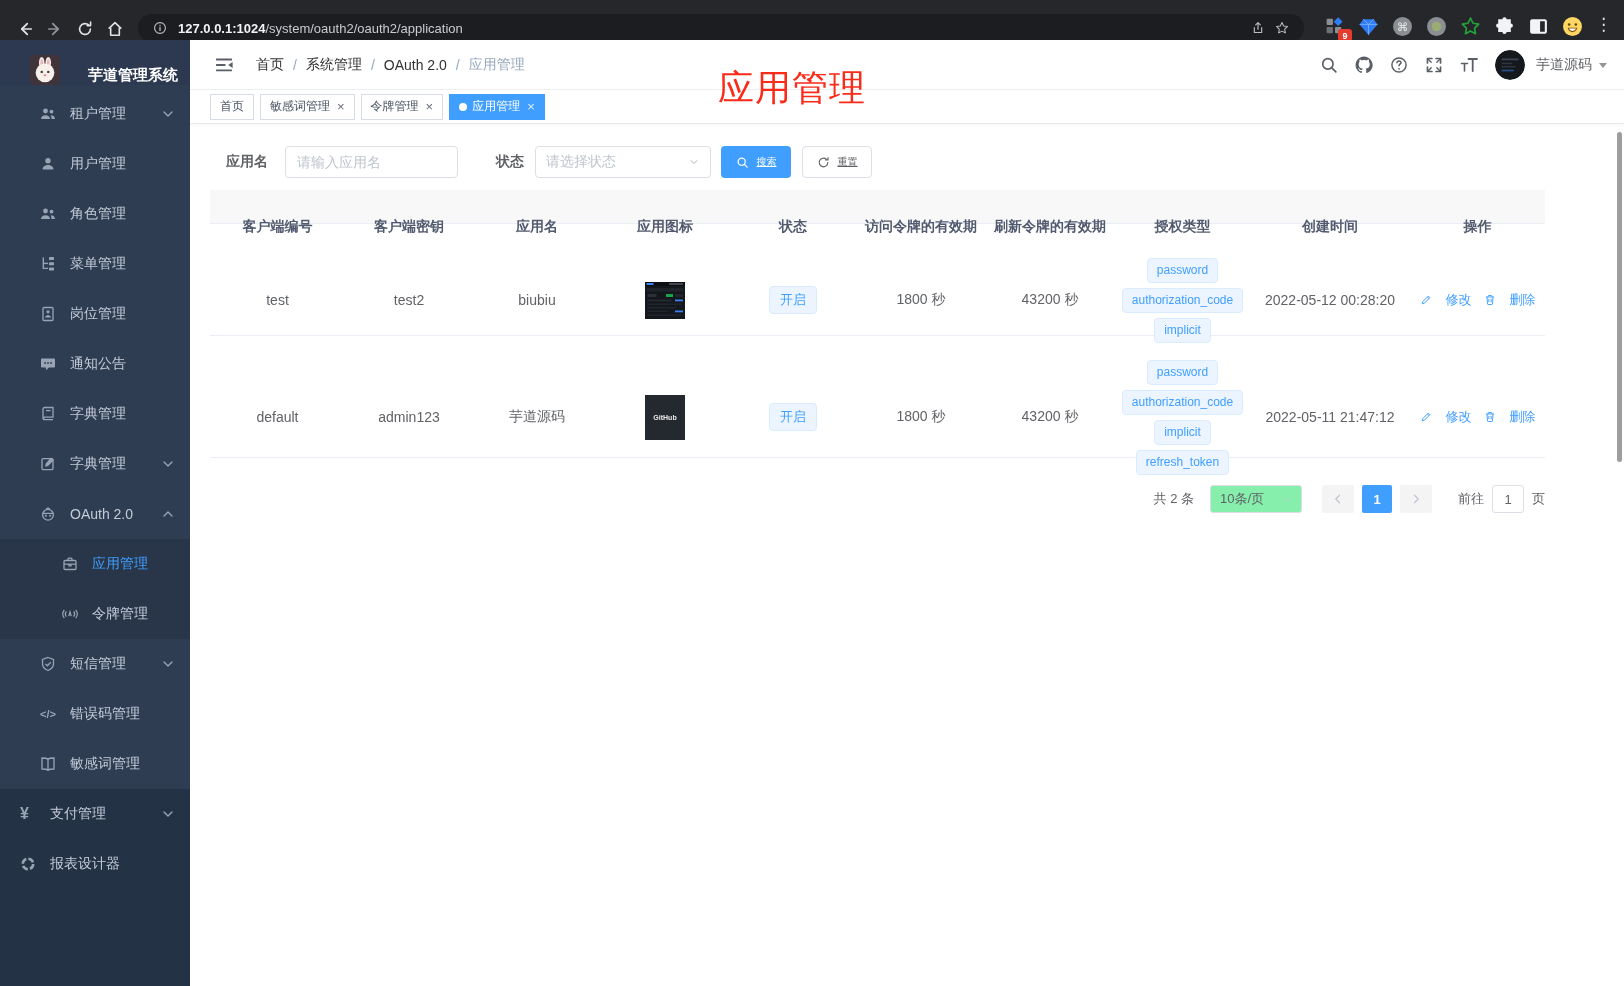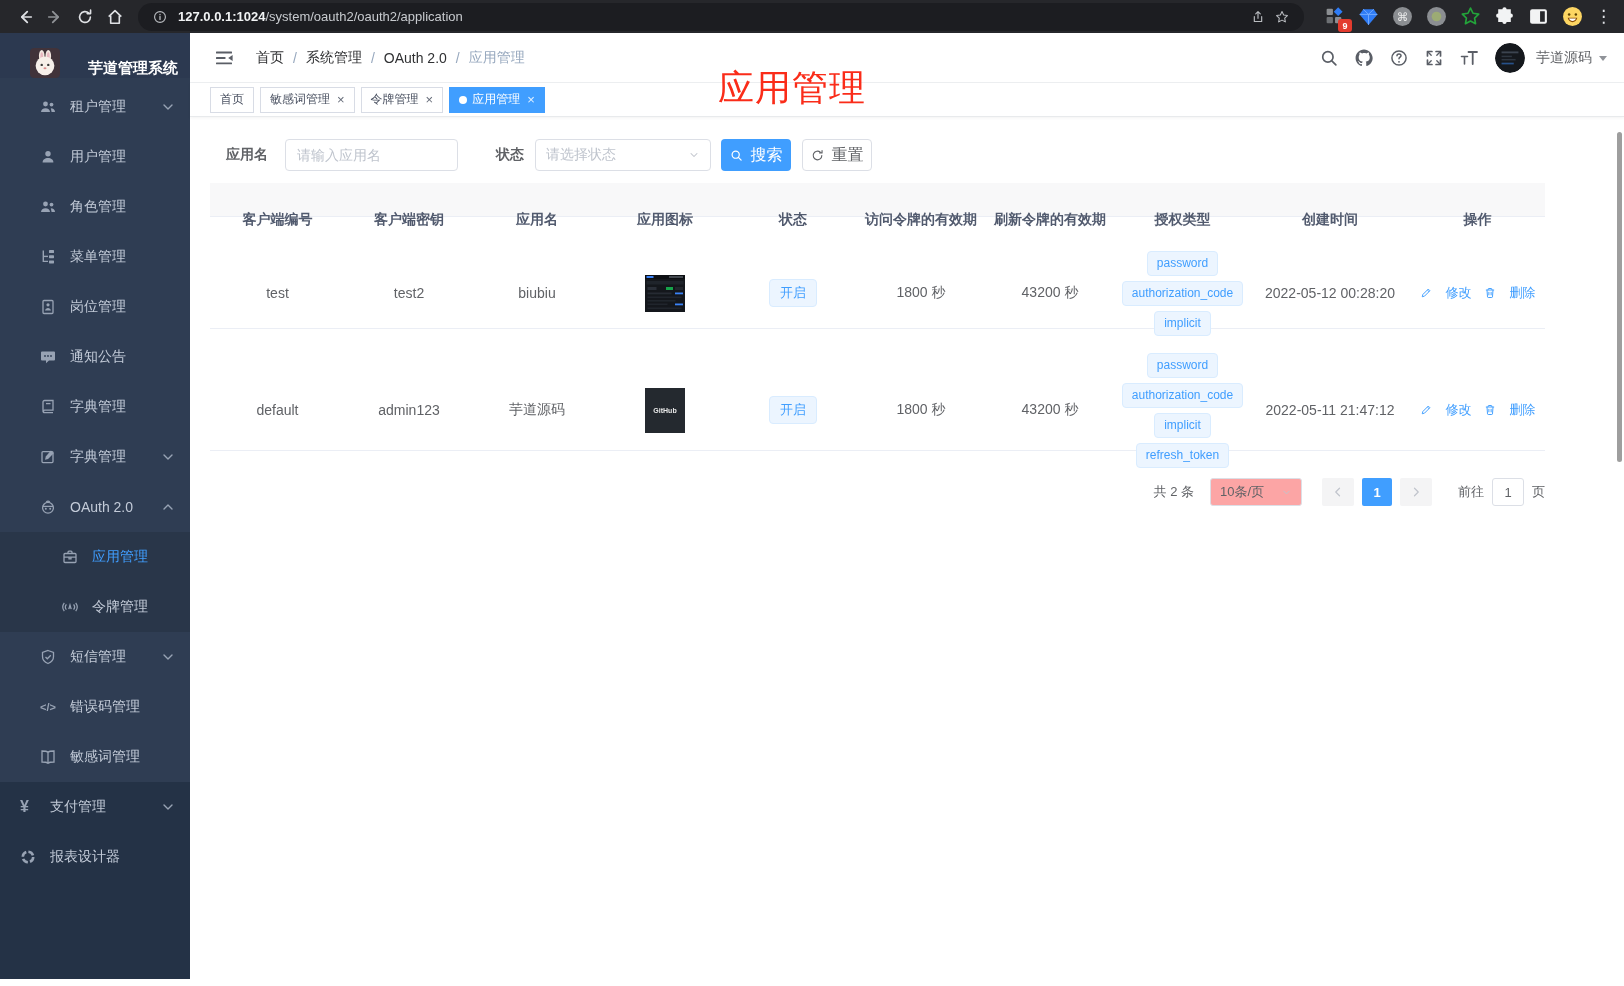--- a/index.html
+++ b/index.html
@@ -1,21 +1,21 @@
 <!DOCTYPE html>
 <html><head>
 <meta charset="utf-8">
 <style>
   * { box-sizing: border-box; margin: 0; padding: 0; }
   html,body { background:#9a9a9a; }
   body { font-family: "Liberation Sans", "DejaVu Sans", sans-serif; }
   .screen { position:relative; width:1624px; height:986px; background:#fff; overflow:hidden; }
 
   
-  .chrome { display:flex; align-items:center; height:33px; background:#26272b; padding:4px 10px; }
+  .chrome { display:flex; align-items:flex-start; height:40px; background:#26272b; padding:14px 10px; }
   .nav-ic { width:30px; height:30px; display:flex; align-items:center; justify-content:center; color:#dfe1e5; border-radius:50%; flex:none; cursor:pointer; }
   .nav-ic svg { width:18px; height:18px; }
   .nav-ic.dim { color:#8f9296; }
   .url-pill { width:1166px; height:28px; background:#1c1d21; border-radius:14px; margin:0 6px 0 8px; display:flex; align-items:center; padding:0 10px; flex:none; }
   .pill-ic { width:24px; height:24px; display:flex; align-items:center; justify-content:center; color:#b9bcc0; flex:none; cursor:pointer; }
   .pill-ic svg { width:14px; height:14px; }
   .url-text { font-size:13px; margin-left:6px; white-space:nowrap; }
   .url-host { color:#f1f3f4; font-weight:700; }
   .url-path { color:#c8cbcf; }
   .pill-spacer { flex:1; }
@@ -76,21 +76,21 @@
   .content { flex:1; padding:14px 20px; }
   .inner { width:1335px; }
   .filter-row { display:flex; align-items:center; height:32px; margin:8px 0 0 16px; }
   .f-label { font-size:14px; color:#606266; font-weight:700; }
   .f-input { width:173px; height:32px; border:1px solid #dcdfe6; border-radius:4px; padding:0 11px; font-size:14px; color:#606266; outline:none; margin-left:17px; font-family:inherit; }
   .f-input::placeholder { color:#bfc4cd; }
   .f-select { width:176px; height:32px; border:1px solid #dcdfe6; border-radius:4px; display:flex; align-items:center; justify-content:space-between; padding:0 10px; color:#bfc4cd; font-size:14px; background:#fff; cursor:pointer; margin-left:11px; }
   .f-select .icon { color:#c0c4cc; display:flex; }
   .f-select svg { width:12px; height:12px; }
   .lbl2 { margin-left:38px; }
-  .btn { height:32px; border-radius:4px; font-size:16px; display:inline-flex; align-items:center; justify-content:center; gap:8px; cursor:pointer; border:1px solid transparent; }
+  .btn { height:32px; border-radius:4px; font-size:10px; display:inline-flex; align-items:center; justify-content:center; gap:8px; cursor:pointer; border:1px solid transparent;text-decoration:underline; }
   .btn .icon { display:flex; }
   .btn svg { width:13px; height:13px; }
   .btn-primary { background:#409eff; color:#fff; width:70px; margin-left:10px; }
   .btn-default { background:#fff; border-color:#dcdfe6; color:#606266; width:70px; margin-left:11px; }
 
   .toolbar-row { display:flex; align-items:center; justify-content:space-between; margin-top:16px; }
   .btn-add { height:28px; padding:0 12px; background:#ecf5ff; border:1px solid #c9e4ff; color:#409eff; border-radius:3px; font-size:12px; display:inline-flex; align-items:center; gap:5px; cursor:pointer; }
   .btn-add .icon { display:flex; }
   .btn-add svg { width:11px; height:11px; }
   .tool-circles { display:flex; gap:9px; }
@@ -109,21 +109,21 @@
   .grants .el-tag { height:25px; font-size:12px; padding:0 9px; }
   .thumb1 { display:flex; }
   .thumb2 { width:40px; height:45px; background:#24292f; color:#e8e8e8; display:flex; align-items:center; justify-content:center; font-size:7px; font-weight:700; }
   .act-link { display:inline-flex; align-items:center; gap:14px; color:#409eff; font-size:13px; cursor:pointer; margin:0 6px; white-space:nowrap; }
   .act-link .icon { display:flex; }
   .act-link svg { width:12px; height:12px; }
 
   
   .pager { display:flex; align-items:center; justify-content:flex-end; margin-top:27px; font-size:13px; color:#606266; }
   .pg-total { margin-right:16px; }
-  .pg-size { width:92px; height:28px; border:1px solid #dcdfe6; border-radius:3px; display:flex; align-items:center; justify-content:space-between; padding:0 9px; background:#fca5a5; cursor:pointer; color:#606266; }
+  .pg-size { width:92px; height:28px; border:1px solid #dcdfe6; border-radius:3px; display:flex; align-items:center; justify-content:space-between; padding:0 9px; background:#86efac; cursor:pointer; color:#606266; }
   .pg-size .icon { color:#c0c4cc; display:flex; }
   .pg-size svg { width:11px; height:11px; }
   .pg-btn { width:32px; height:28px; background:#f4f4f5; border-radius:2px; display:flex; align-items:center; justify-content:center; color:#c0c4cc; cursor:pointer; }
   .pg-btn svg { width:12px; height:12px; }
   .pg-prev { margin-left:20px; }
   .pg-num { min-width:30px; height:28px; background:#409eff; color:#fff; border-radius:2px; display:flex; align-items:center; justify-content:center; font-weight:700; margin-left:8px; cursor:pointer; }
   .pg-next { margin-left:8px; }
   .pg-goto { margin-left:26px; }
   .goto-input { width:32px; height:28px; border:1px solid #dcdfe6; border-radius:3px; text-align:center; margin:0 8px; font-size:13px; color:#606266; outline:none; font-family:inherit; }
 

